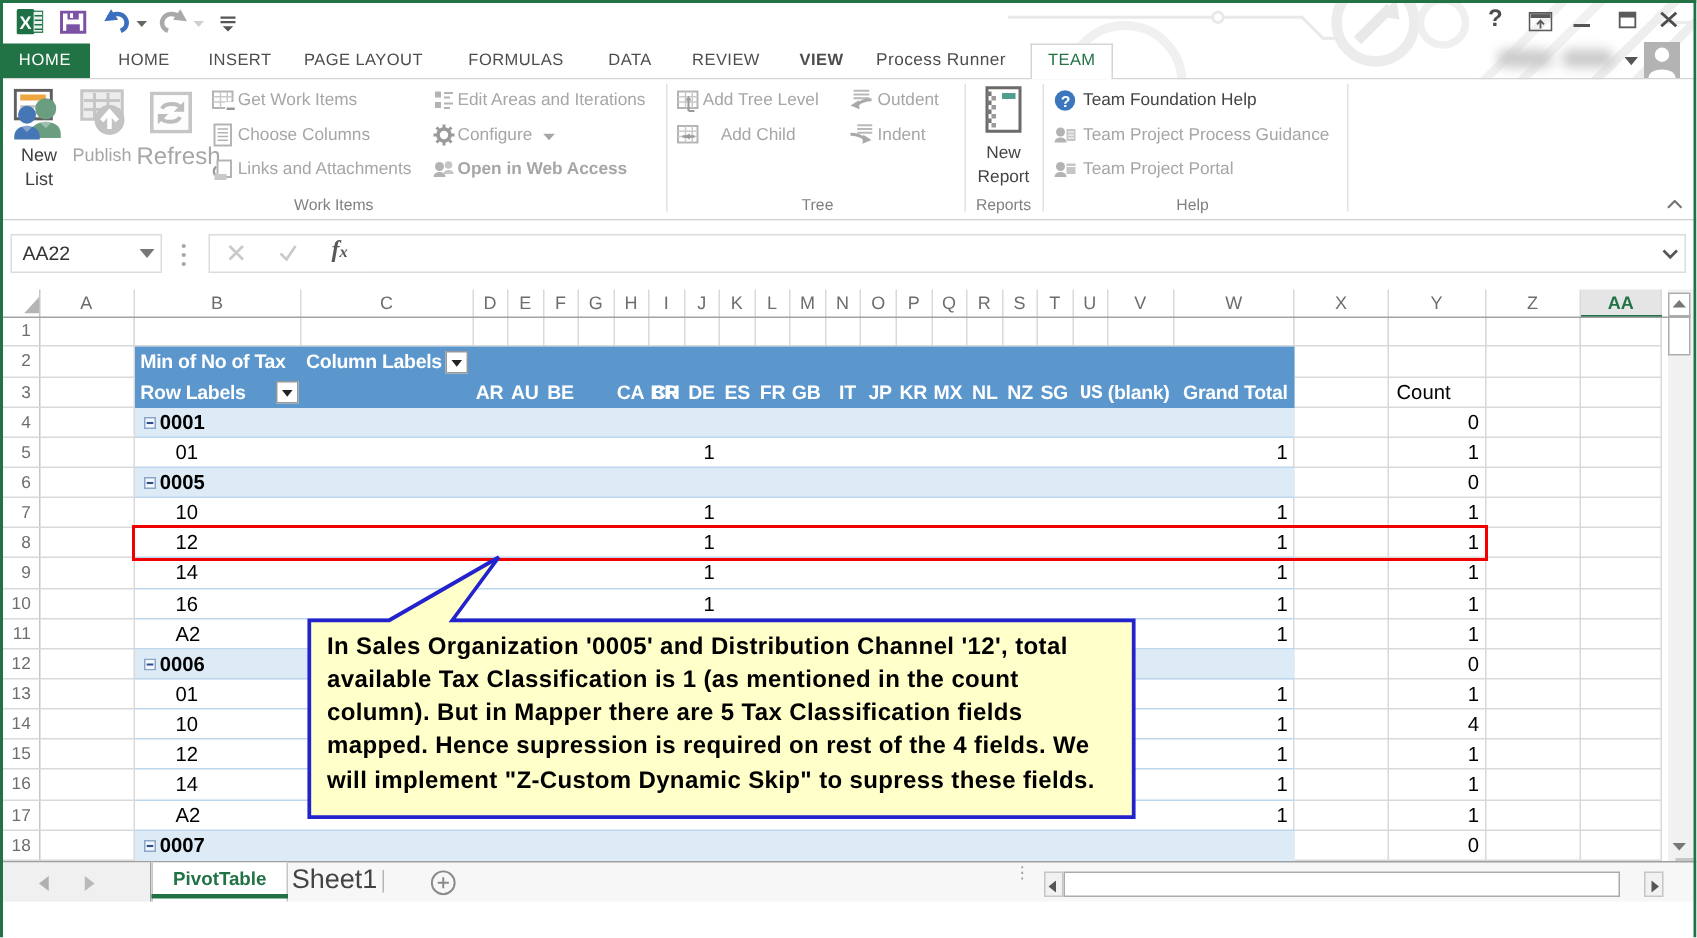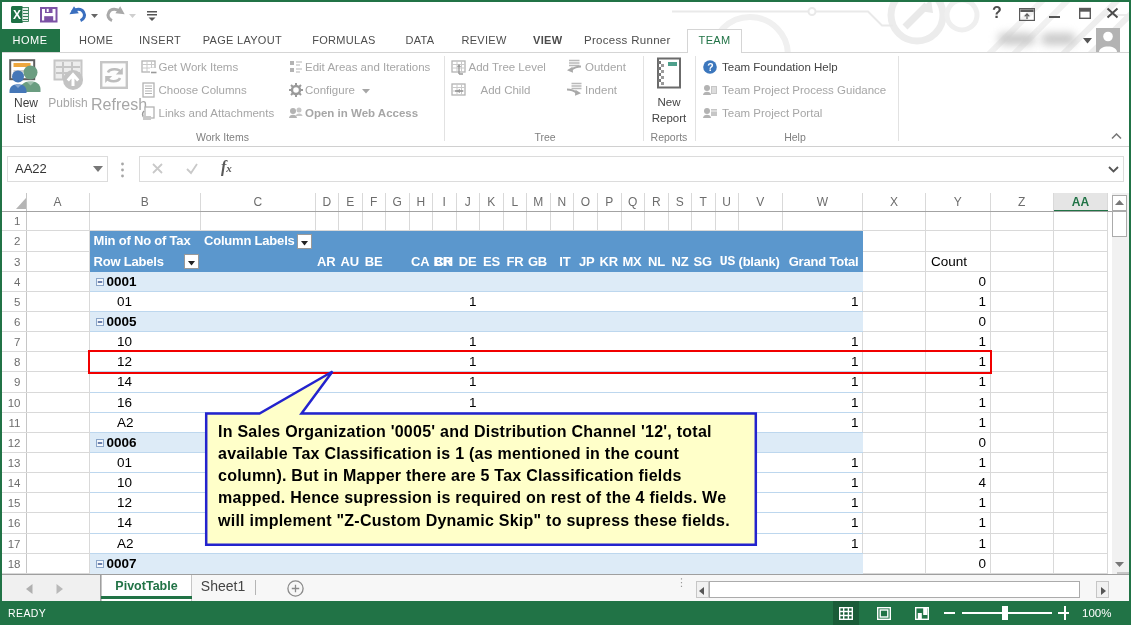--- a/index.html
+++ b/index.html
@@ -513,62 +513,39 @@
       <div class="abs" style="left: 0px; top: 0px; width: 101px; height: 26px; background: rgb(240, 240, 240); border-right: 1px solid rgb(159, 159, 159); box-sizing: border-box;"></div>
       <svg class="abs" style="left:25px;top:8.5px;" width="8" height="10">
         <path d="M7.5 0 L1 5 L7.5 10 Z" fill="#b0b0b0"></path>
       </svg>
       <svg class="abs" style="left:56px;top:8.5px;" width="8" height="10">
         <path d="M0.5 0 L7 5 L0.5 10 Z" fill="#b9b9b9"></path>
       </svg>
       <div class="abs" style="left: 101px; top: 0px; width: 91px; height: 26px; background: rgb(255, 255, 255); border-left: 1px solid rgb(198, 198, 198); border-right: 1px solid rgb(198, 198, 198); box-sizing: border-box;"></div>
       <div class="abs" style="left: 101px; top: 20.5px; width: 91px; height: 3px; background: rgb(33, 115, 70);"></div>
       <div class="abs" style="left: 101px; top: 0px; width: 91px; height: 20px; font-size: 12.5px; font-weight: bold; color: rgb(33, 115, 70); text-align: center; line-height: 23px;">PivotTable</div>
-      <div class="abs" style="left: 192px; top: 0px; width: 62px; height: 20px; font-size: 14px; color: rgb(68, 68, 68); text-align: center; line-height: 23px;">Sheet1</div>
+      <div class="abs" style="left: 192px; top: 0px; width: 62px; height: 20px; font-size: 18px; color: rgb(68, 68, 68); text-align: center; line-height: 23px;">Sheet1</div>
       <div class="abs" style="left: 255px; top: 5px; width: 1px; height: 15px; background: rgb(181, 181, 181);"></div>
       <svg class="abs" style="left:287px;top:4.5px;" width="17" height="17">
         <circle cx="8.5" cy="8.5" r="7.6" fill="none" stroke="#8a8a8a" stroke-width="1.3"></circle>
         <path d="M8.5 4.8 L8.5 12.2 M4.8 8.5 L12.2 8.5" stroke="#8a8a8a" stroke-width="1.3"></path>
       </svg>
       <div class="abs" style="left: 676px; top: 5px; width: 3px; height: 14px; color: rgb(154, 154, 154); font-size: 11px; line-height: 5px;">⋮</div>
       <div class="abs" style="left: 695.5px; top: 6px; width: 13px; height: 17px; background: rgb(241, 241, 241); border: 1px solid rgb(198, 198, 198); box-sizing: border-box;"></div>
       <svg class="abs" style="left:699px;top:11.5px;" width="6" height="8">
         <path d="M5 0 L0 4 L5 8 Z" fill="#555"></path>
       </svg>
       <div class="abs" style="left: 708.5px; top: 6px; width: 371px; height: 17px; background: rgb(255, 255, 255); border: 1px solid rgb(171, 171, 171); box-sizing: border-box;"></div>
       <div class="abs" style="left: 1095.5px; top: 6px; width: 13px; height: 17px; background: rgb(241, 241, 241); border: 1px solid rgb(198, 198, 198); box-sizing: border-box;"></div>
       <svg class="abs" style="left:1099.5px;top:11.5px;" width="6" height="8">
         <path d="M1 0 L6 4 L1 8 Z" fill="#555"></path>
       </svg>
       <div class="abs" style="left: 1117px; top: -3px; width: 12px; height: 2px; background: rgb(198, 198, 198);"></div>
     </div>
 
-<div class="abs" id="statusbar" style="left:0;top:601px;width:1131px;height:24px;background:#217346;">
-      <div class="abs" style="left: 8px; top: 0px; height: 24px; font-size: 10.5px; color: rgb(255, 255, 255); line-height: 24px; letter-spacing: 0.4px;">READY</div>
-      <div class="abs" style="left: 833px; top: 0px; width: 26px; height: 24px; background: rgb(26, 92, 56);"></div>
-      <svg class="abs" style="left:839px;top:5.5px;" width="14" height="13">
-        <rect x="0.7" y="0.7" width="12.6" height="11.6" fill="none" stroke="#fff" stroke-width="1.4"></rect>
-        <path d="M0 4.5 L14 4.5 M0 8.5 L14 8.5 M4.7 0 L4.7 13 M9.4 0 L9.4 13" stroke="#fff" stroke-width="1.4"></path>
-      </svg>
-      <svg class="abs" style="left:877px;top:5.5px;" width="14" height="13">
-        <rect x="0.7" y="0.7" width="12.6" height="11.6" fill="none" stroke="#fff" stroke-width="1.4"></rect>
-        <rect x="3.2" y="3" width="7.6" height="7" fill="none" stroke="#fff" stroke-width="1.4"></rect>
-      </svg>
-      <svg class="abs" style="left:915px;top:5.5px;" width="14" height="13">
-        <rect x="0.7" y="0.7" width="12.6" height="11.6" fill="none" stroke="#fff" stroke-width="1.4"></rect>
-        <rect x="2.8" y="6" width="4" height="7" fill="#fff"></rect>
-        <rect x="8.2" y="0" width="4.2" height="8" fill="#fff"></rect>
-      </svg>
-      <div class="abs" style="left: 944px; top: 10.5px; width: 11px; height: 2.5px; background: rgb(255, 255, 255);"></div>
-      <div class="abs" style="left: 962px; top: 11px; width: 90px; height: 1.5px; background: rgb(255, 255, 255);"></div>
-      <div class="abs" style="left: 1002px; top: 5px; width: 6px; height: 14px; background: rgb(255, 255, 255);"></div>
-      <div class="abs" style="left: 1058px; top: 10.5px; width: 11px; height: 2.5px; background: rgb(255, 255, 255);"></div>
-      <div class="abs" style="left: 1063.5px; top: 5px; width: 2.5px; height: 13.5px; background: rgb(255, 255, 255);"></div>
-      <div class="abs" style="left: 1082px; top: 0px; height: 24px; font-size: 11.5px; color: rgb(255, 255, 255); line-height: 24px;">100%</div>
-    </div>
 <div class="abs" style="left: 2px; top: 212px; width: 24.5px; height: 362px; background: rgb(255, 255, 255); border-right: 1px solid rgb(198, 198, 198); box-sizing: border-box;">
       <div class="abs rowhdr" style="left: 0px; top: -0.8px; width: 18.5px; height: 20.15px; text-align: right; font-size: 11.5px; color: rgb(109, 109, 109); line-height: 20.15px;">1</div>
       <div class="abs" style="left: 0px; top: 18px; width: 24.5px; height: 1px; background: rgb(217, 217, 217);"></div>
       <div class="abs rowhdr" style="left: 0px; top: 19.35px; width: 18.5px; height: 20.15px; text-align: right; font-size: 11.5px; color: rgb(109, 109, 109); line-height: 20.15px;">2</div>
       <div class="abs" style="left: 0px; top: 39px; width: 24.5px; height: 1px; background: rgb(217, 217, 217);"></div>
       <div class="abs rowhdr" style="left: 0px; top: 39.5px; width: 18.5px; height: 20.15px; text-align: right; font-size: 11.5px; color: rgb(109, 109, 109); line-height: 20.15px;">3</div>
       <div class="abs" style="left: 0px; top: 59px; width: 24.5px; height: 1px; background: rgb(217, 217, 217);"></div>
       <div class="abs rowhdr" style="left: 0px; top: 59.65px; width: 18.5px; height: 20.15px; text-align: right; font-size: 11.5px; color: rgb(109, 109, 109); line-height: 20.15px;">4</div>
       <div class="abs" style="left: 0px; top: 79px; width: 24.5px; height: 1px; background: rgb(217, 217, 217);"></div>
       <div class="abs rowhdr" style="left: 0px; top: 79.8px; width: 18.5px; height: 20.15px; text-align: right; font-size: 11.5px; color: rgb(109, 109, 109); line-height: 20.15px;">5</div>

